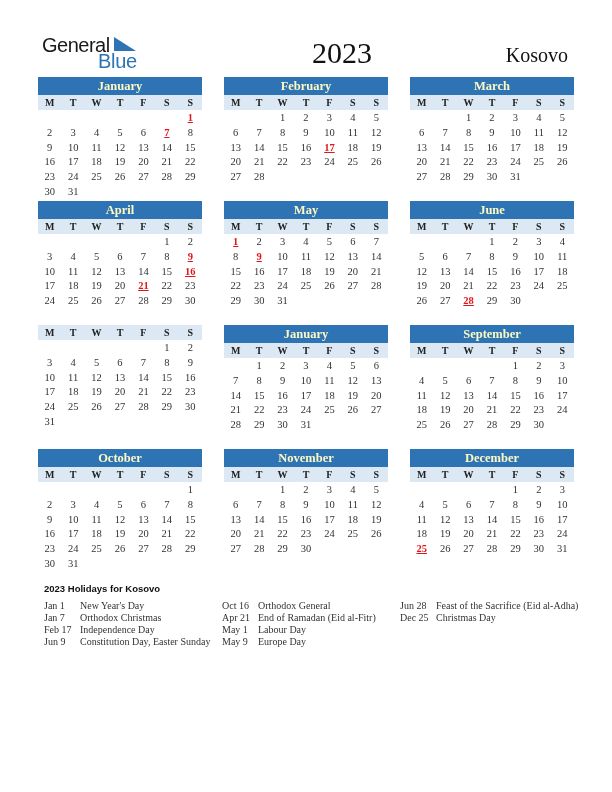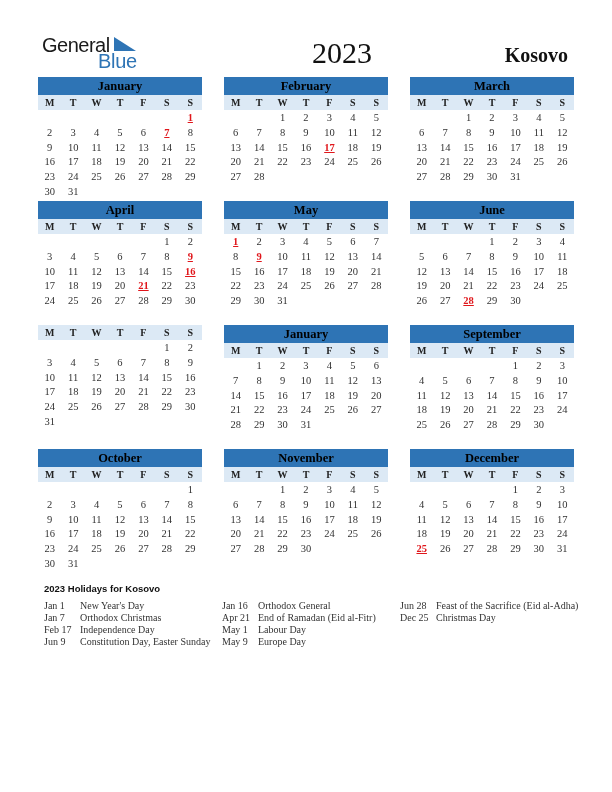--- a/index.html
+++ b/index.html
@@ -3,23 +3,23 @@
 <meta charset="utf-8">
 <style>
   html, body { margin:0; padding:0; }
   body { width:612px; height:792px; background:#ffffff; position:relative; overflow:hidden;
          font-family:"DejaVu Serif", "Liberation Serif", serif; color:#333; }
   .logo { position:absolute; left:42px; top:34px; width:100px; height:40px; }
   .logo .general { position:absolute; left:0; top:0; font-family:"Liberation Sans", sans-serif; font-size:20px; color:#1a1a1a; letter-spacing:-0.5px; }
   .logo .blue { position:absolute; left:56px; top:16px; font-family:"Liberation Sans", sans-serif; font-size:20px; color:#2e74b5; letter-spacing:-0.3px; }
   .logo .tri { position:absolute; left:72px; top:3px; width:0; height:0; border-left:22px solid #2e74b5; border-top:14px solid transparent; }
   .year { position:absolute; left:0; width:612px; top:36px; text-align:center; font-size:30px; color:#111; font-family:"Liberation Serif", serif;padding-left:36px; }
-  .country { position:absolute; right:44px; top:44px; font-size:20px; color:#111; font-family:"Liberation Serif", serif;font-weight:bold; }
+  .country { position:absolute; right:44px; top:44px; font-size:20px; color:#111; font-family:"Liberation Serif", serif; }
   .month { position:absolute; width:164px; }
-  .mhead { height:18px; background:#2e74b5; color:#000000; font-weight:bold; font-size:12.5px; text-align:center; line-height:18px; font-family:"Liberation Serif", serif; }
+  .mhead { height:18px; background:#2e74b5; color:#fef9c3; font-weight:bold; font-size:12.5px; text-align:center; line-height:18px; font-family:"Liberation Serif", serif; }
   .wdays { display:grid; grid-template-columns:repeat(7, 1fr); background:#dce9f5; height:15px; line-height:15px; font-size:10px; font-weight:bold; color:#222; text-align:center; font-family:"Liberation Serif", serif;}
   .days { display:grid; grid-template-columns:repeat(7, 1fr); font-size:10.5px; text-align:center; font-family:"Liberation Serif", serif; color:#333; }
   .days span { height:14.8px; line-height:15px; }
   .days span.hol { color:#e0161b; font-weight:bold; text-decoration:underline; }
   .hol-title { position:absolute; left:44px; top:583px; font-family:"Liberation Sans", sans-serif; font-weight:bold; font-size:9.5px; color:#111; }
   .hol-col { position:absolute; top:600px; font-size:10px; font-family:"Liberation Serif", serif; color:#333; }
   .hol-item { display:flex; height:12px; line-height:12px; }
   .hol-item .d { width:36px; flex-shrink:0; }
   .hol-item .n { white-space:nowrap; }
   .hol-col.c3 .hol-item .n { white-space:normal; width:150px; }
@@ -625,21 +625,21 @@
       <span class="d">Feb 17</span>
       <span class="n">Independence Day</span>
     </div>
     <div class="hol-item">
       <span class="d">Jun 9</span>
       <span class="n">Constitution Day, Easter Sunday</span>
     </div>
   </div>
 <div class="hol-col c2" style="left:222px;">
     <div class="hol-item">
-      <span class="d">Jan 16</span>
+      <span class="d">Oct 16</span>
       <span class="n">Orthodox General</span>
     </div>
     <div class="hol-item">
       <span class="d">Apr 21</span>
       <span class="n">End of Ramadan (Eid al-Fitr)</span>
     </div>
     <div class="hol-item">
       <span class="d">May 1</span>
       <span class="n">Labour Day</span>
     </div>

